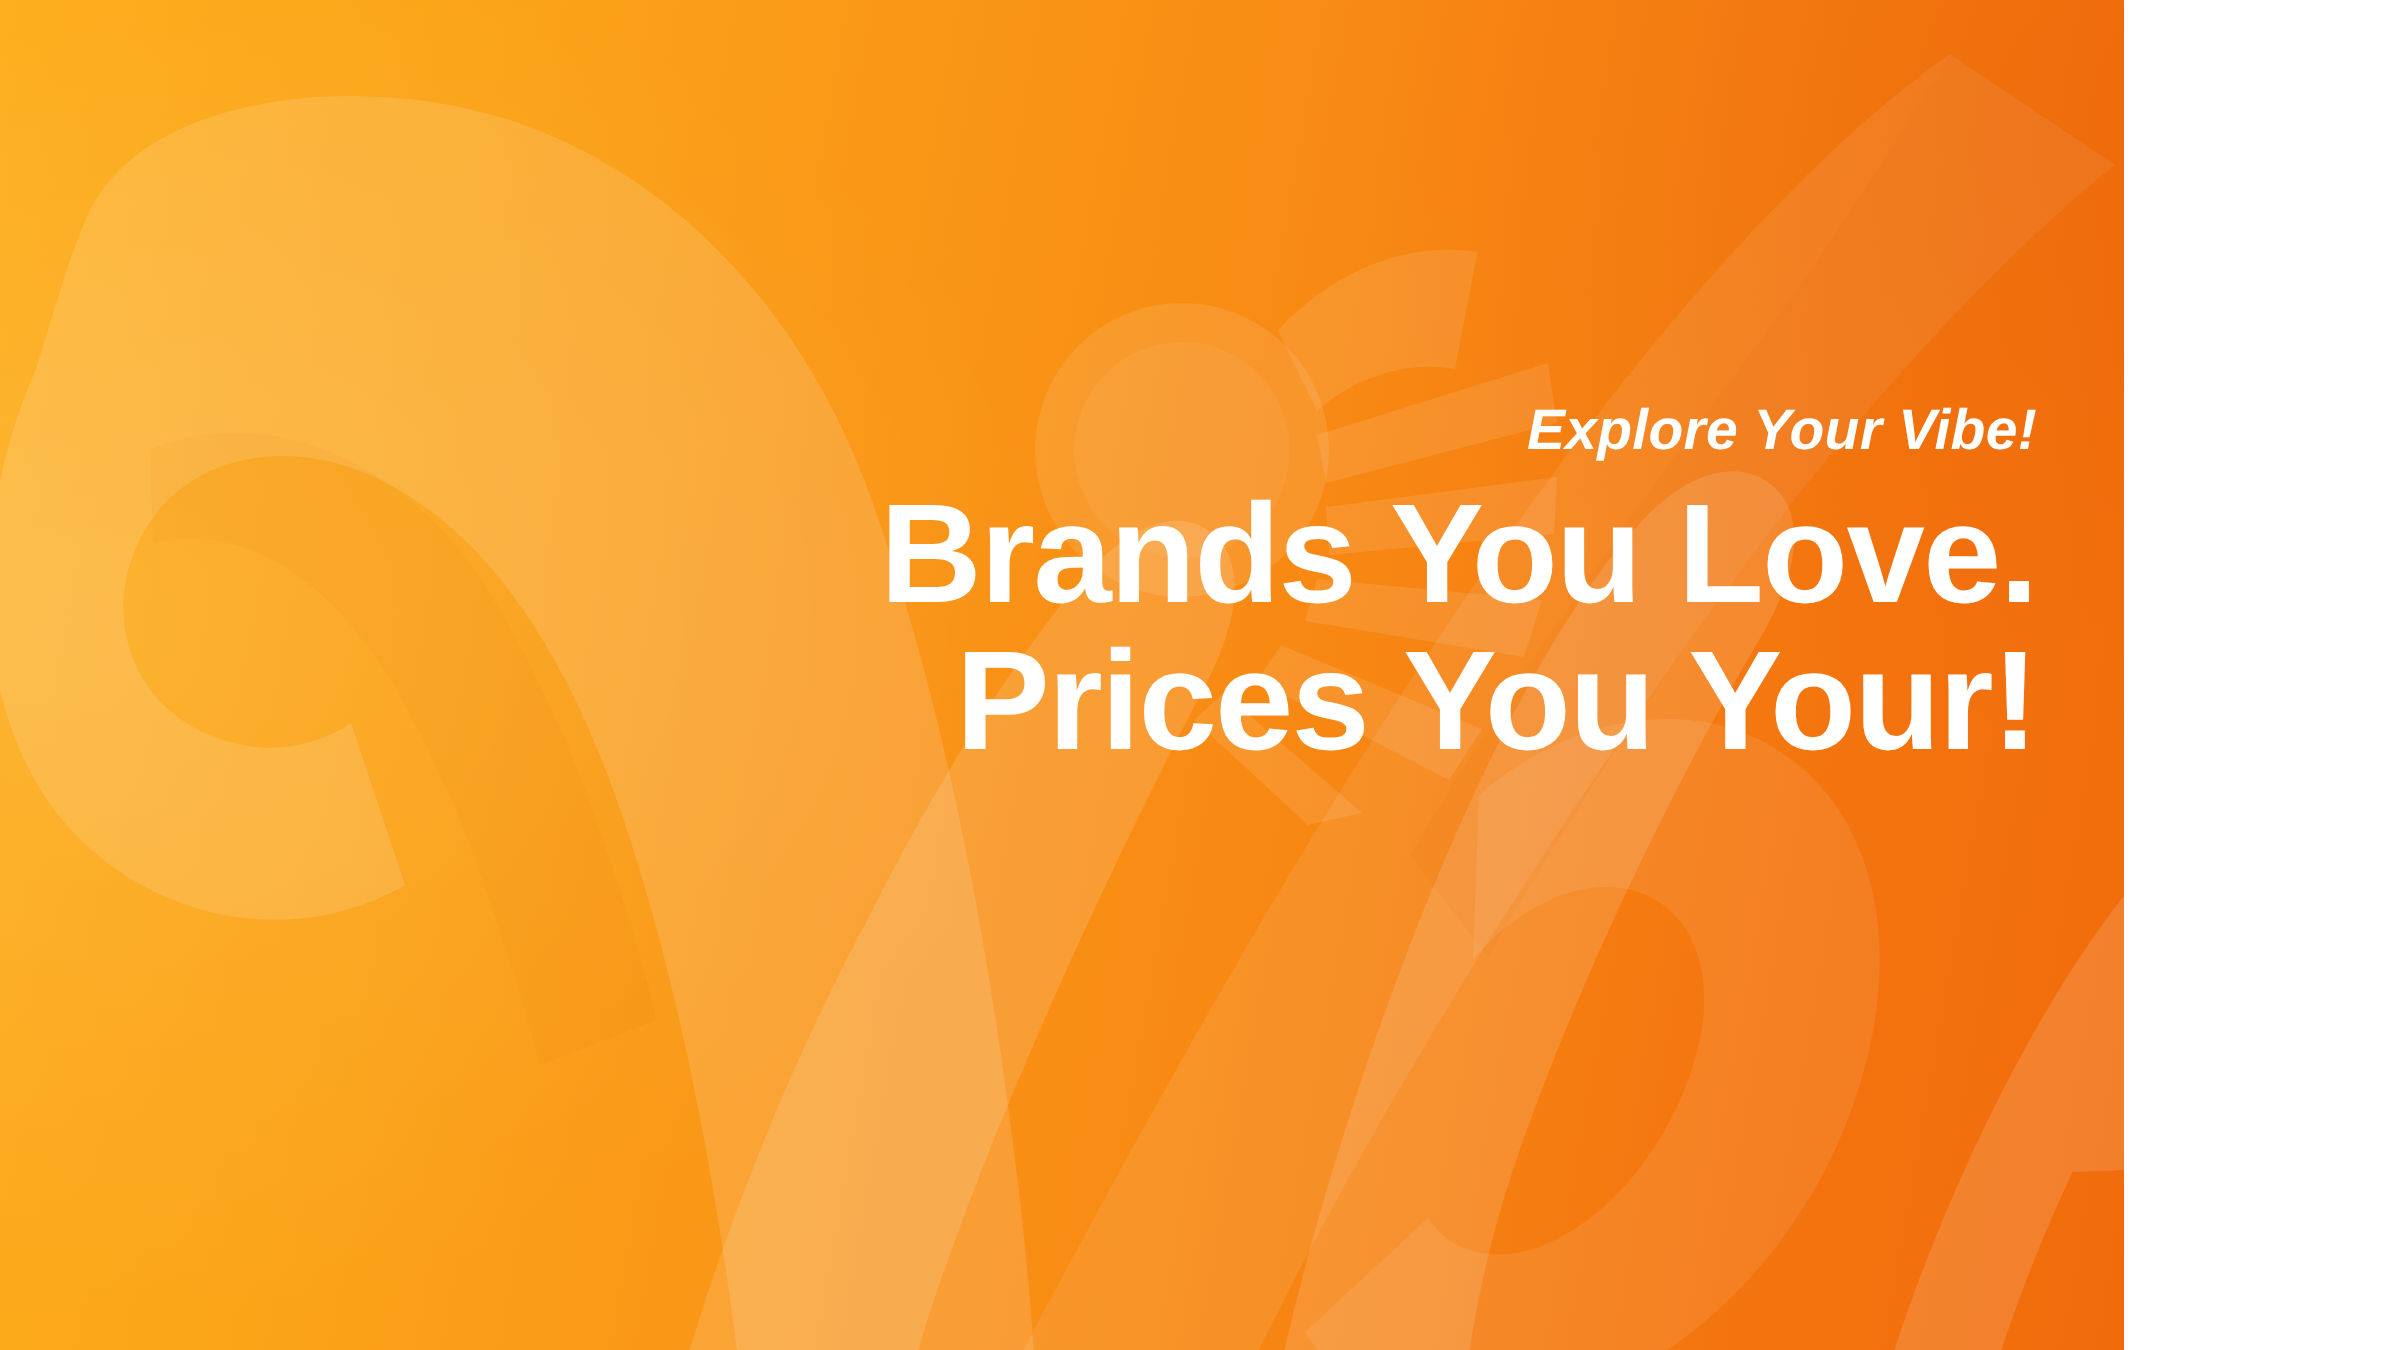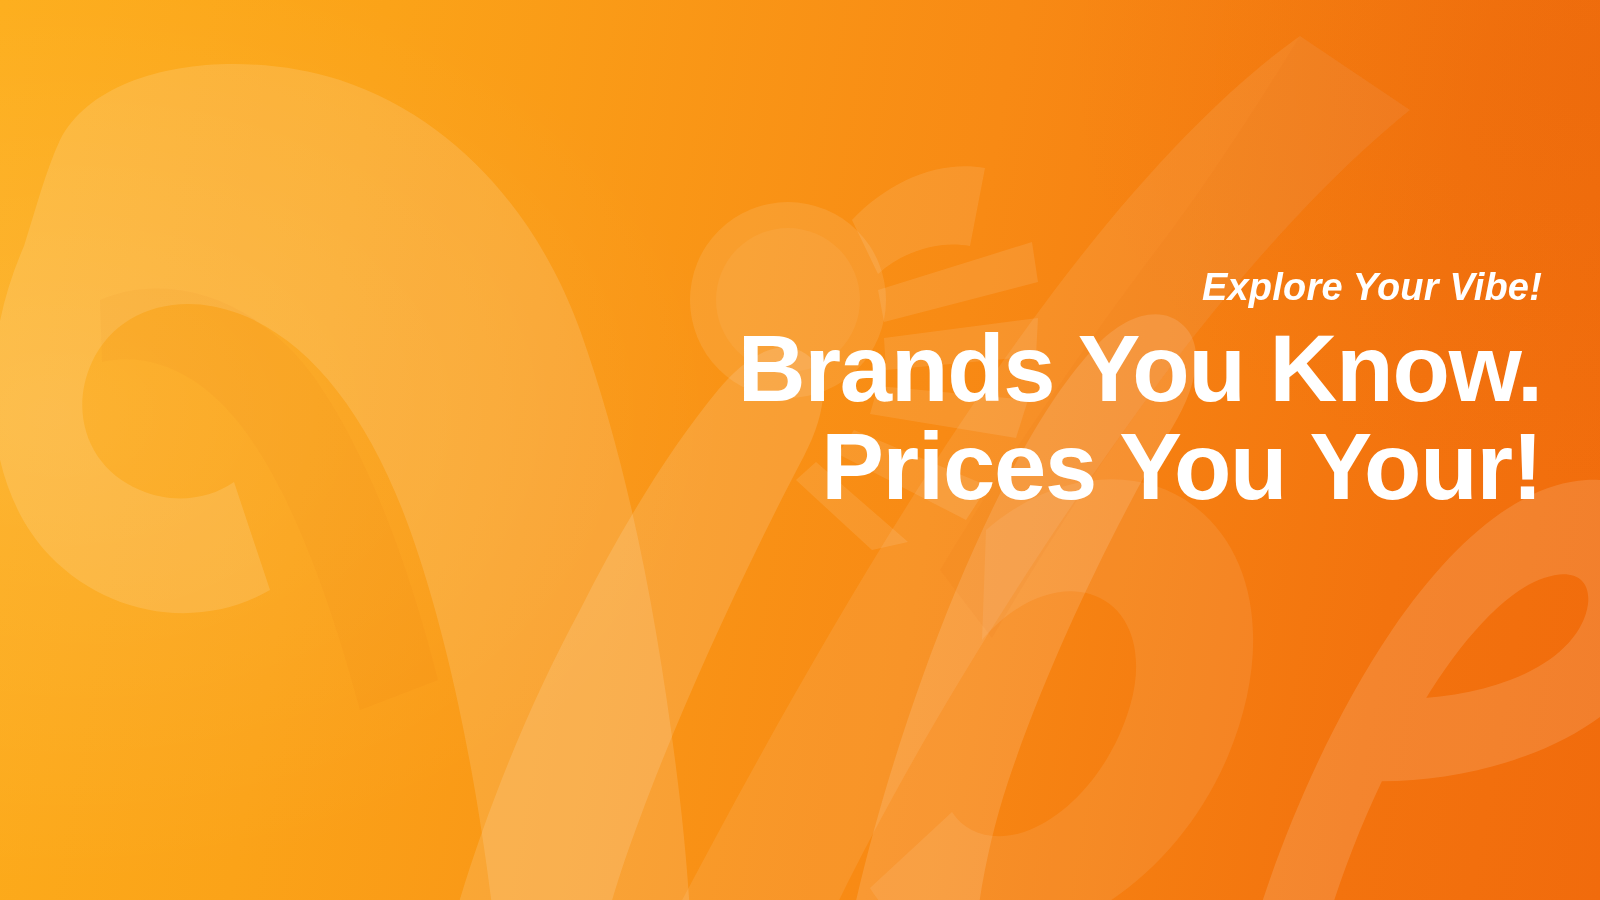--- a/index.html
+++ b/index.html
@@ -4,21 +4,21 @@
 <style>
   html, body {
     margin: 0;
     padding: 0;
     background: #ffffff;
   }
   * { box-sizing: border-box; }
 
   .banner {
     position: relative;
-    width: 1600px;
+    width: 1416px;
     height: 900px;
     overflow: hidden;
     font-family: "Liberation Sans", "DejaVu Sans", sans-serif;
     background: linear-gradient(100deg, #FDAE1C 0%, #FBA318 22%, #F88A14 58%, #F3730E 85%, #F16B0C 100%);
   }
 
   
   .watermark {
     position: absolute;
     inset: 0;
@@ -177,18 +177,18 @@
       </g>
       <circle class="wm-sun-core" cx="148" cy="150" r="72"></circle>
     </svg>
   </div>
 
   <div class="sheen"></div>
 
   <div class="copy">
     <p class="eyebrow">Explore Your Vibe!</p>
     <h1 class="headline">
-      <span class="line">Brands You Know.</span>
+      <span class="line">Brands You Love.</span>
       <span class="line">Prices You Your!</span>
     </h1>
   </div>
 
 </div>
 
 </body></html>

